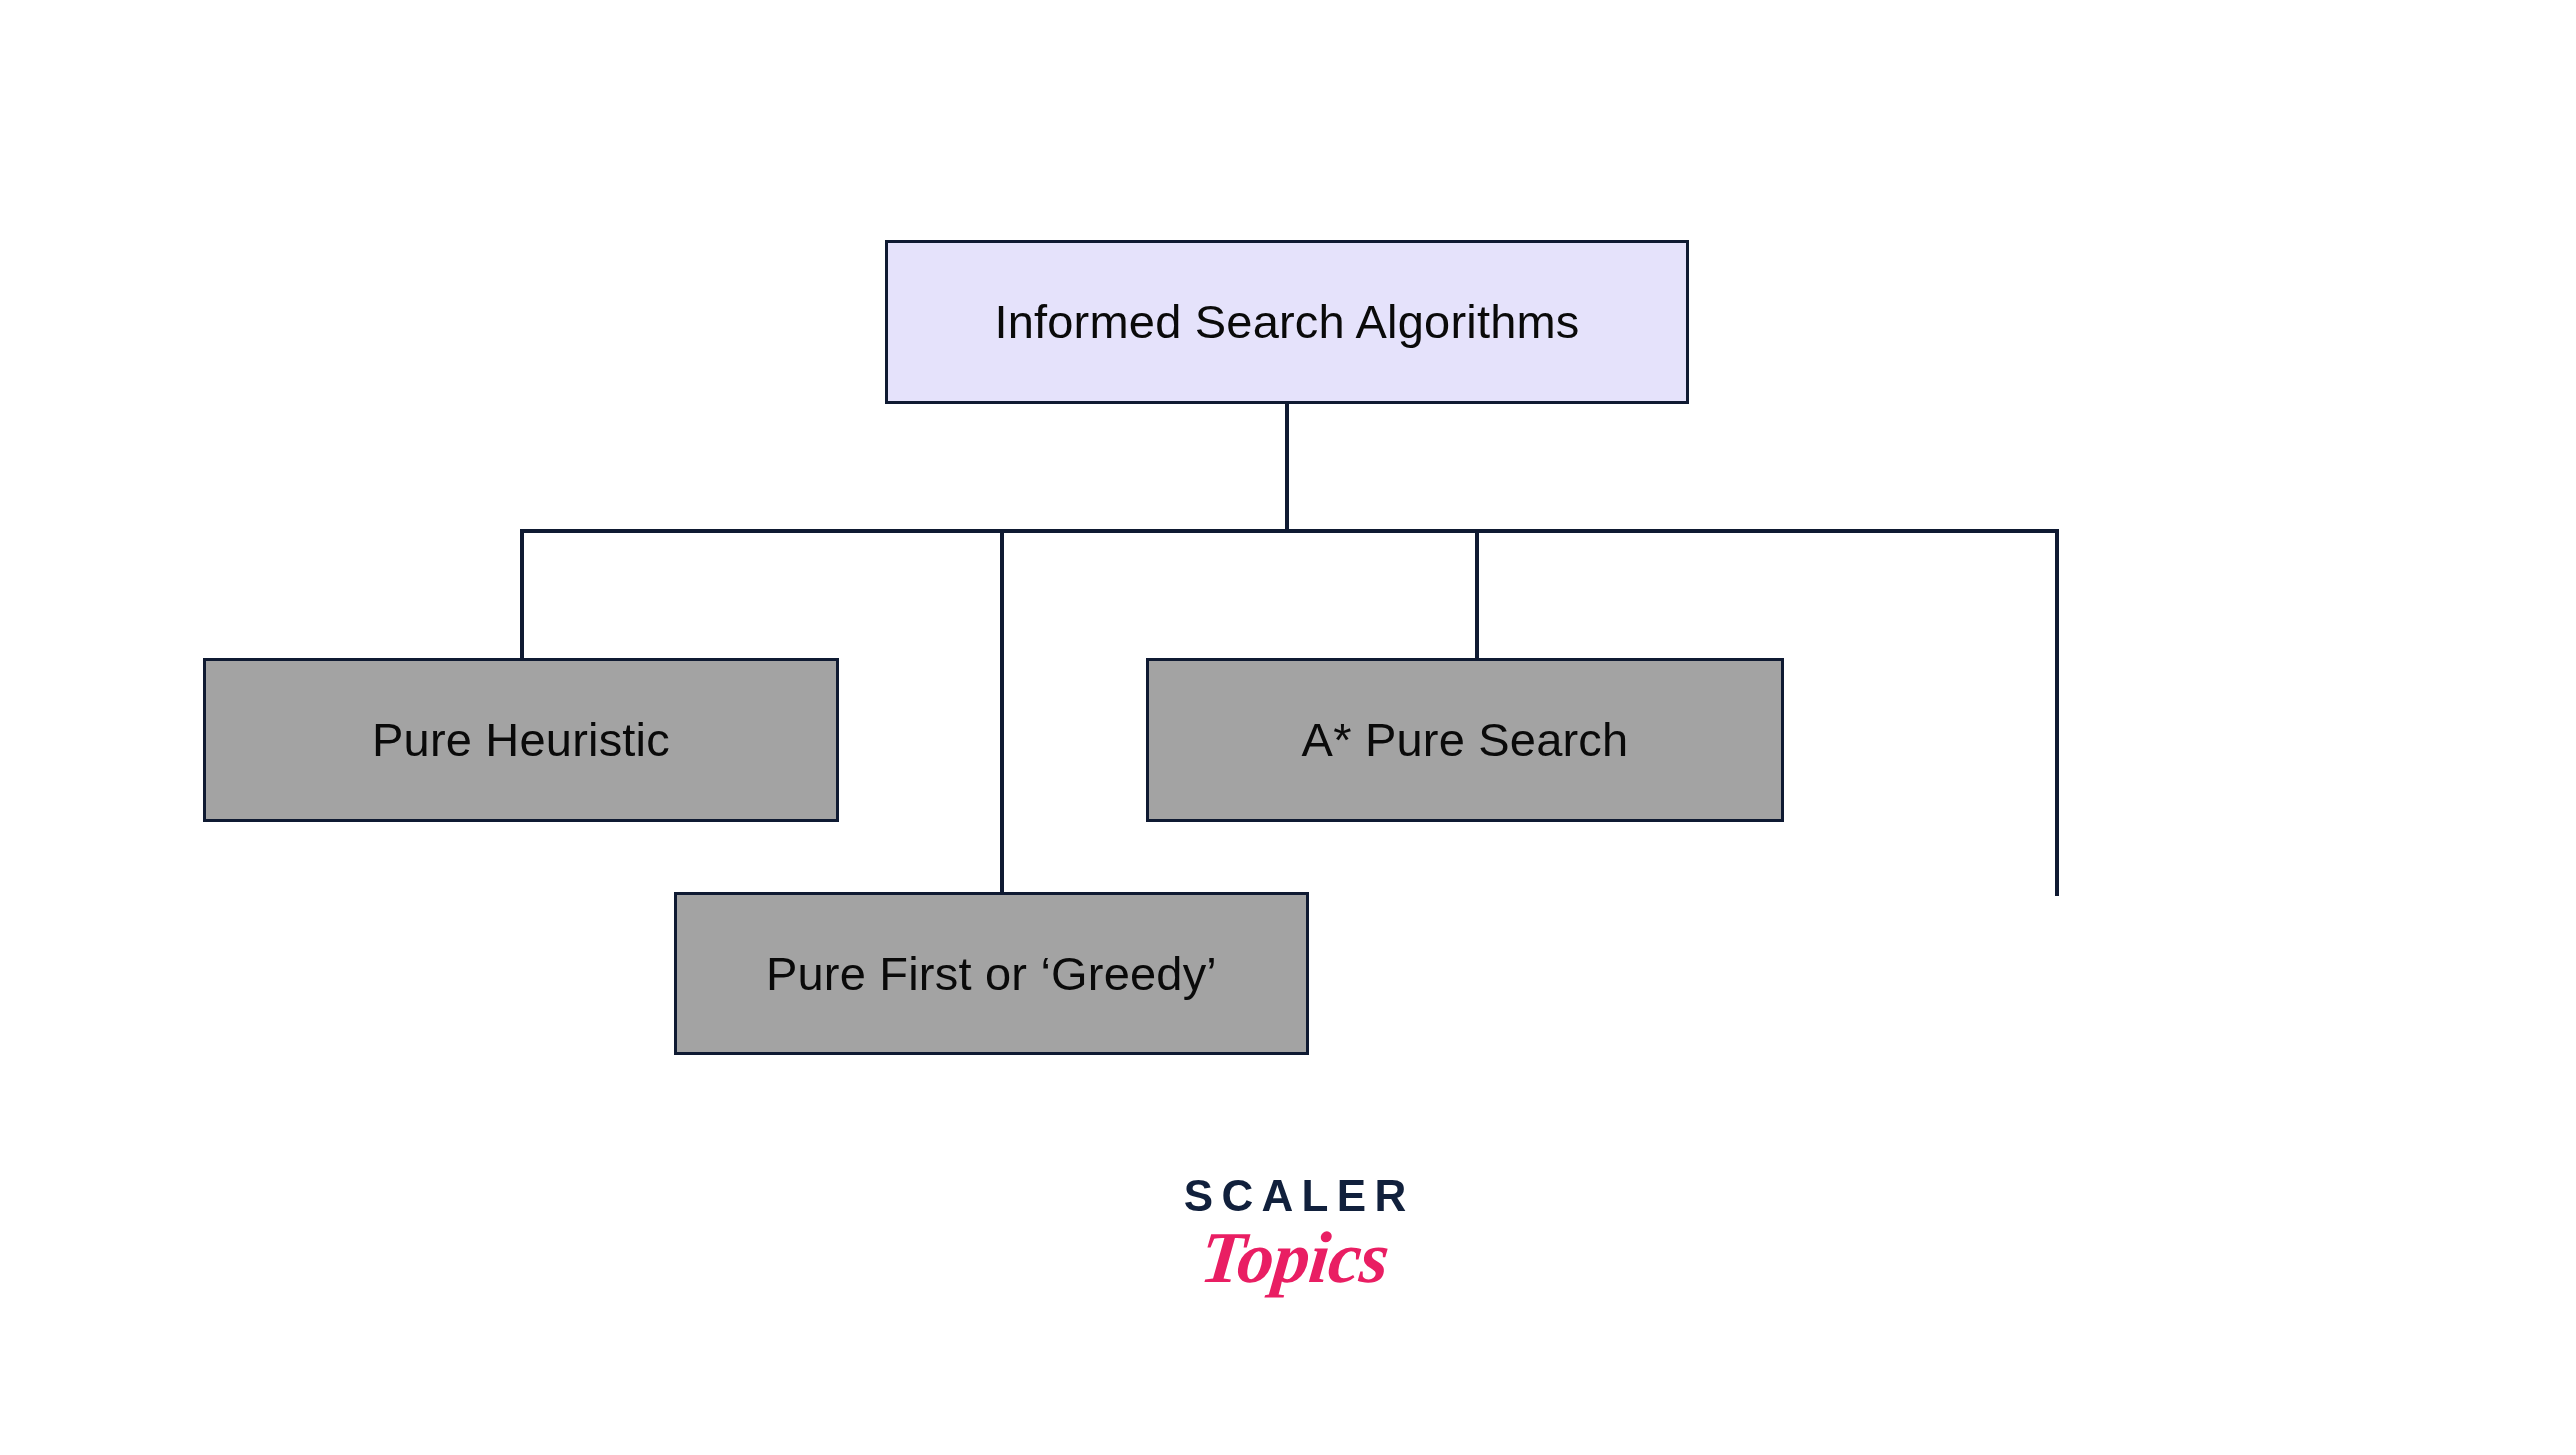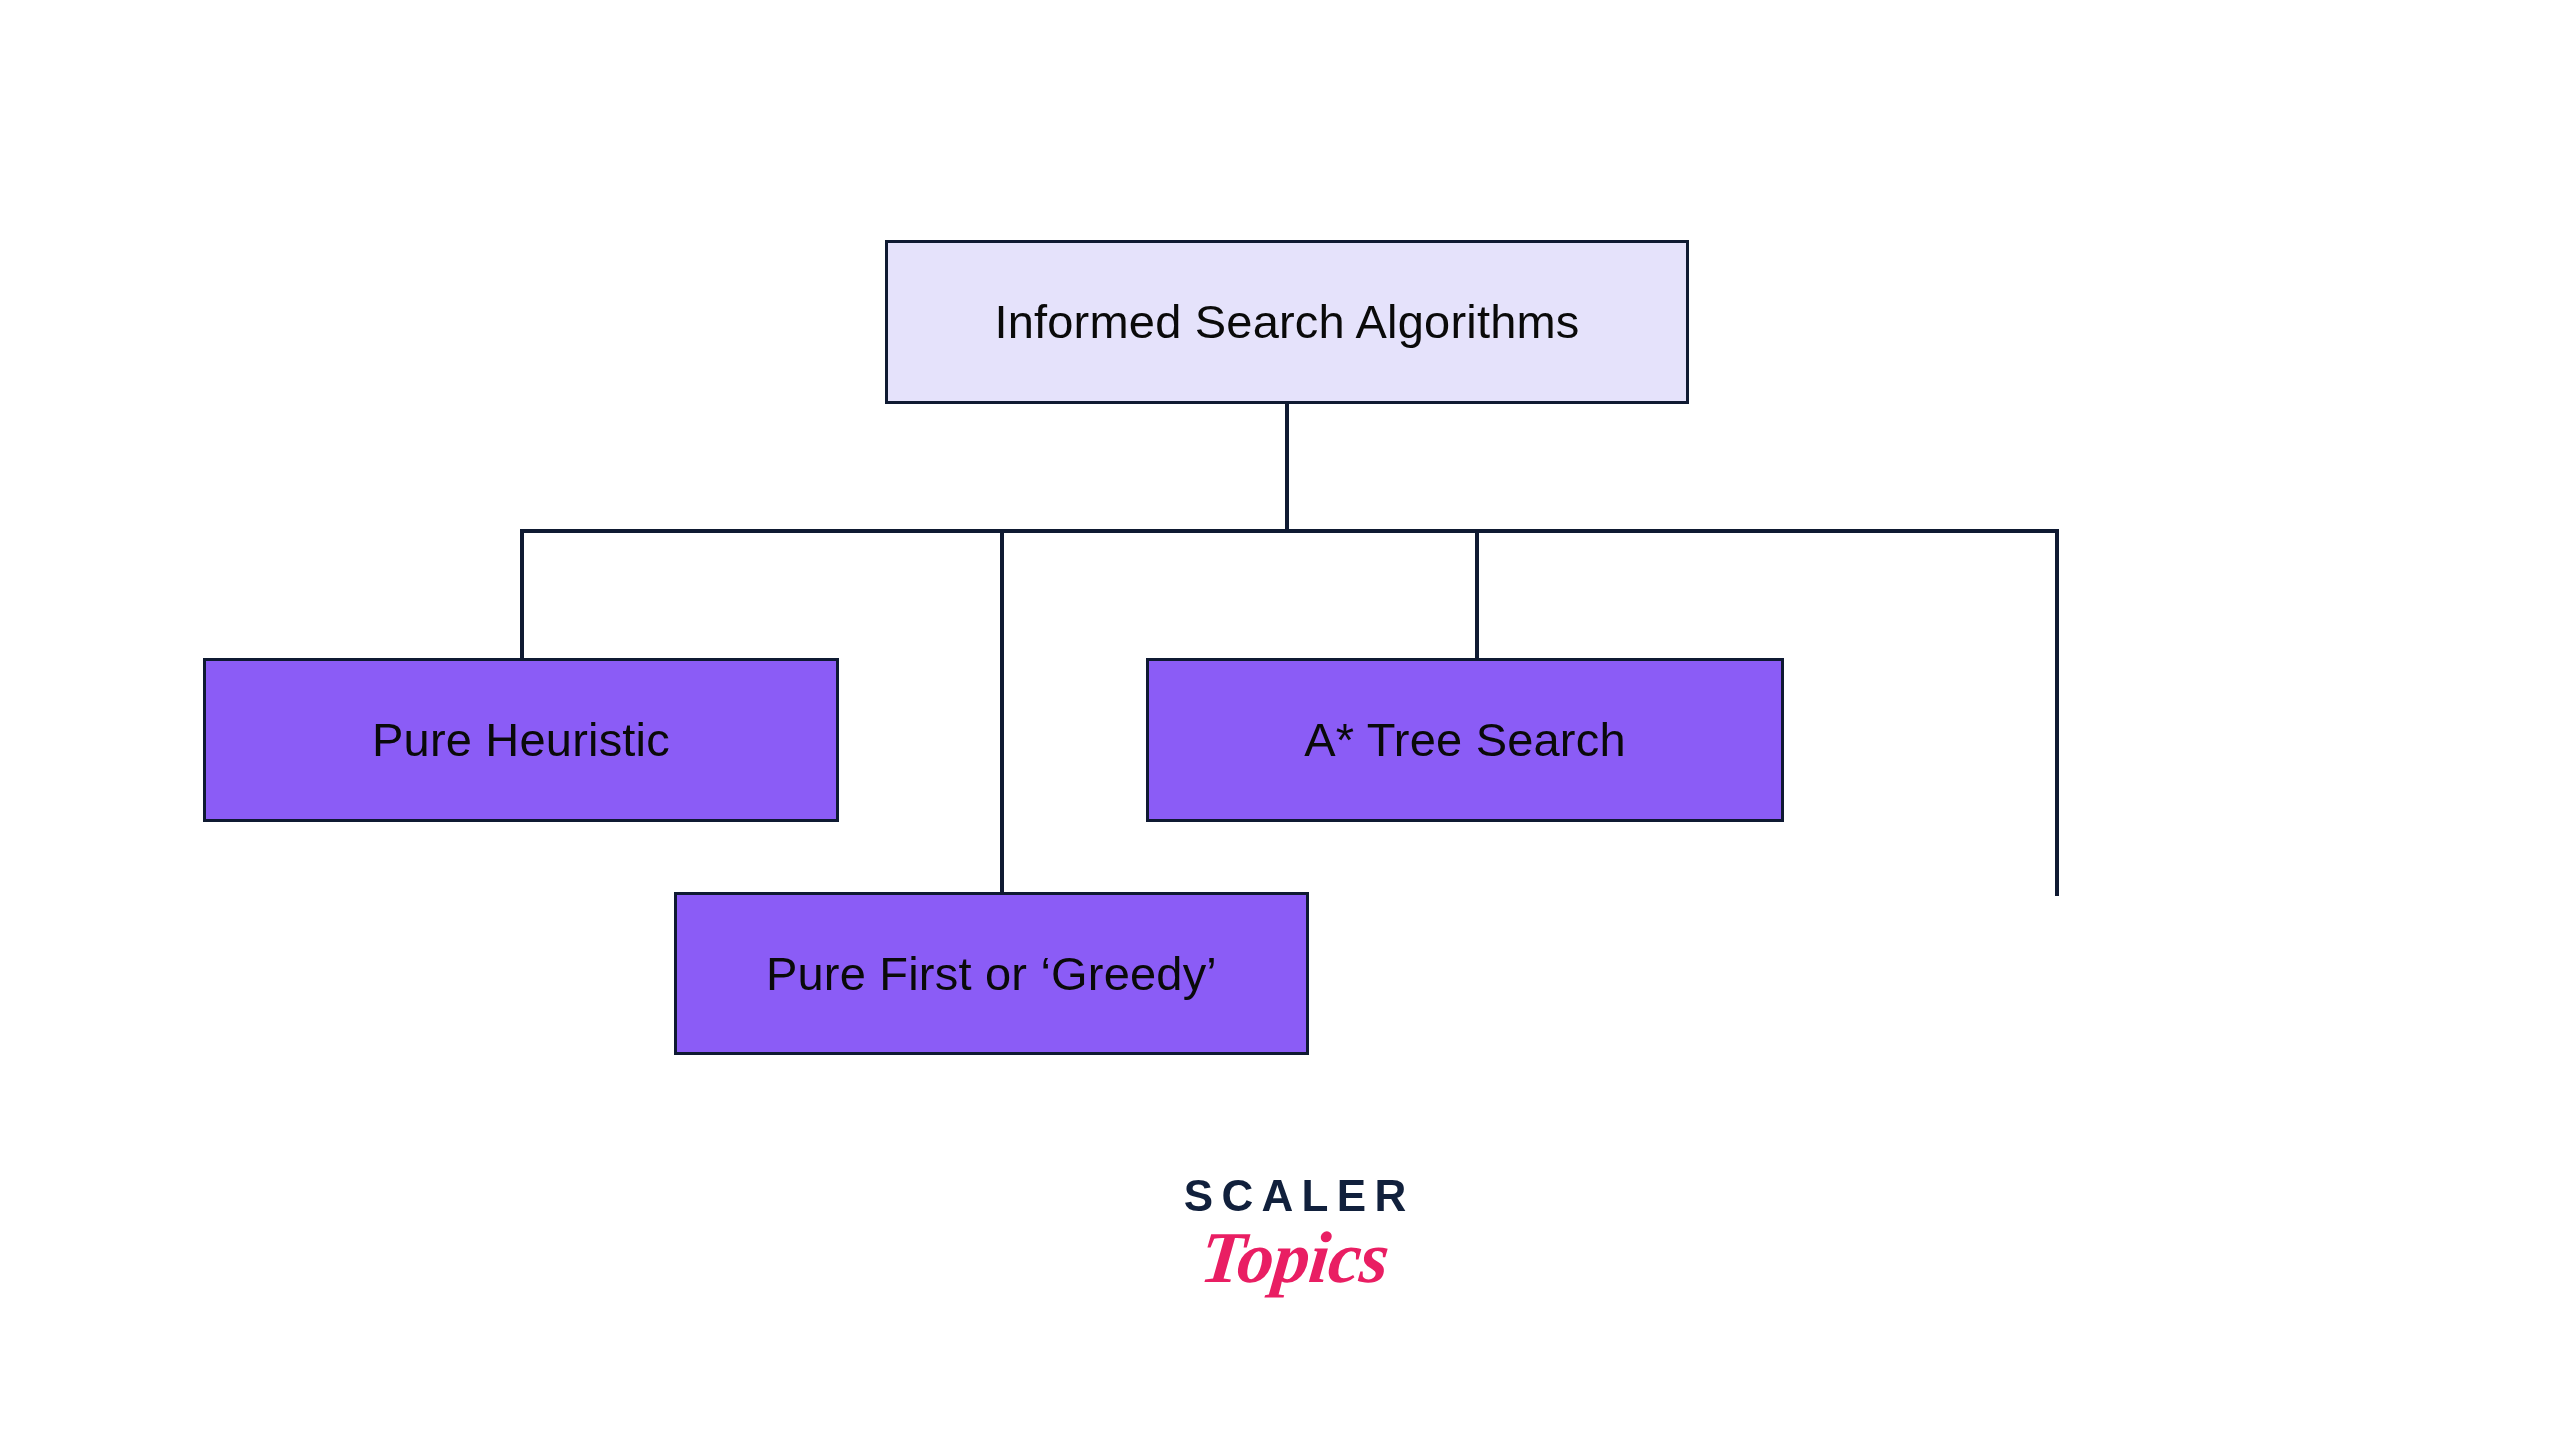--- a/index.html
+++ b/index.html
@@ -36,21 +36,21 @@
     line-height: 1.1;
     color: #0a0a0a;
     font-weight: 400;
     letter-spacing: 0.2px;
     white-space: nowrap;
   }
   .node.root {
     background: #e5e2fb;
   }
   .node.leaf {
-    background: #8b5cf6;
+    background: #a3a3a3;
   }
 
   
   .conn {
     position: absolute;
     background: #0f1a32;
   }
   .conn.v { width: 3.8px; }
   .conn.h { height: 3.8px; }
 
@@ -102,21 +102,21 @@
 
   <div class="conn v" style="left:1475px; top:487px; height:133px;"></div>
 
   <div class="conn v" style="left:2055px; top:487px; height:367px;"></div>
 
   <div class="node leaf" style="left:203px; top:616px; width:636px; height:164px;">
     <span class="node-label">Pure Heuristic</span>
   </div>
 
   <div class="node leaf" style="left:1146px; top:616px; width:638px; height:164px;">
-    <span class="node-label">A* Tree Search</span>
+    <span class="node-label">A* Pure Search</span>
   </div>
 
   <div class="node leaf" style="left:674px; top:850px; width:635px; height:163px;">
     <span class="node-label">Pure First or ‘Greedy’</span>
   </div>
 
 
   <div id="logo" style="left:1151px; top:1132px; width:288px;">
     <div class="logo-scaler">SCALER</div>
     <div class="logo-topics">Topics</div>

